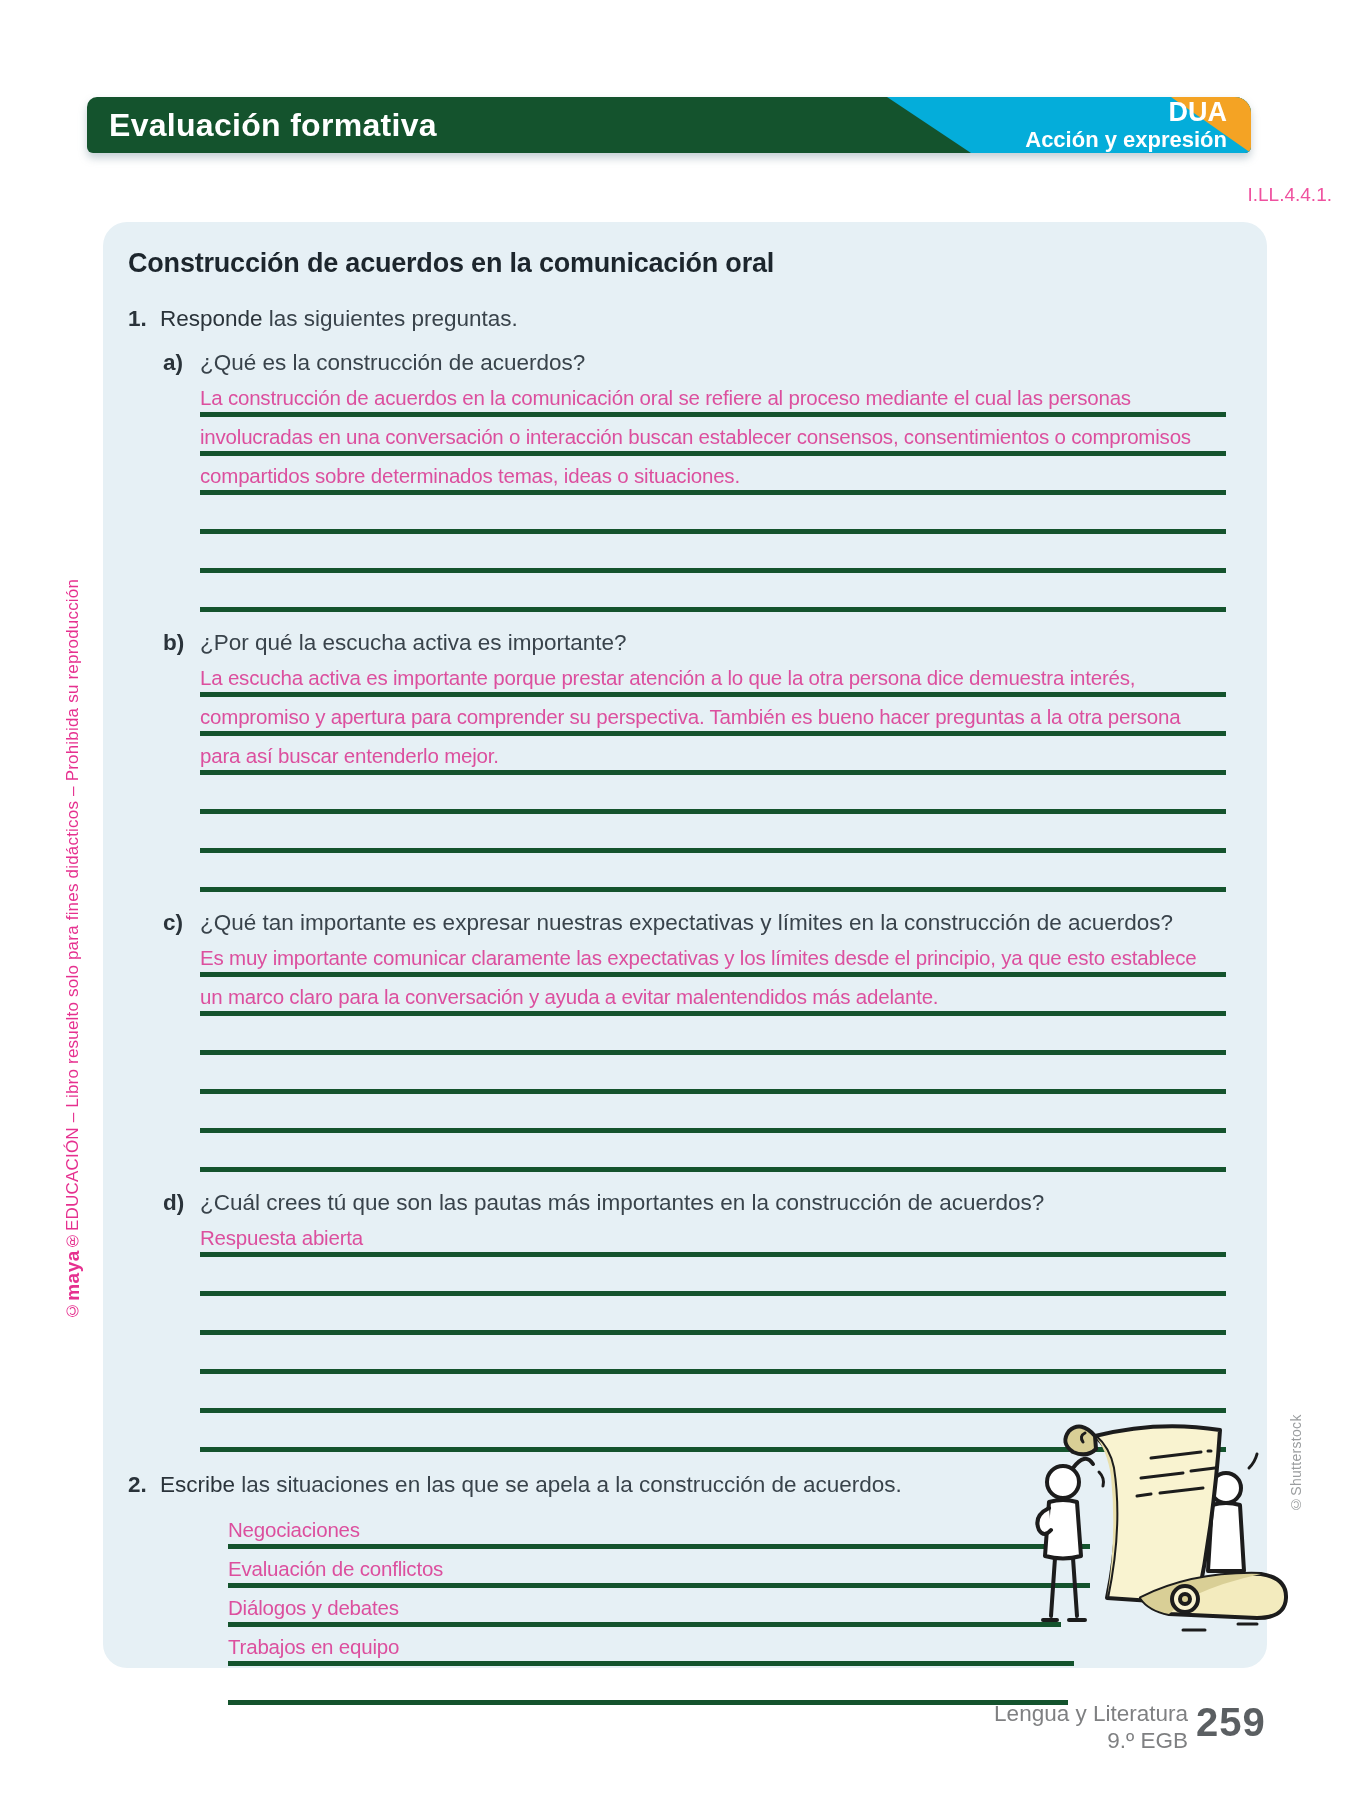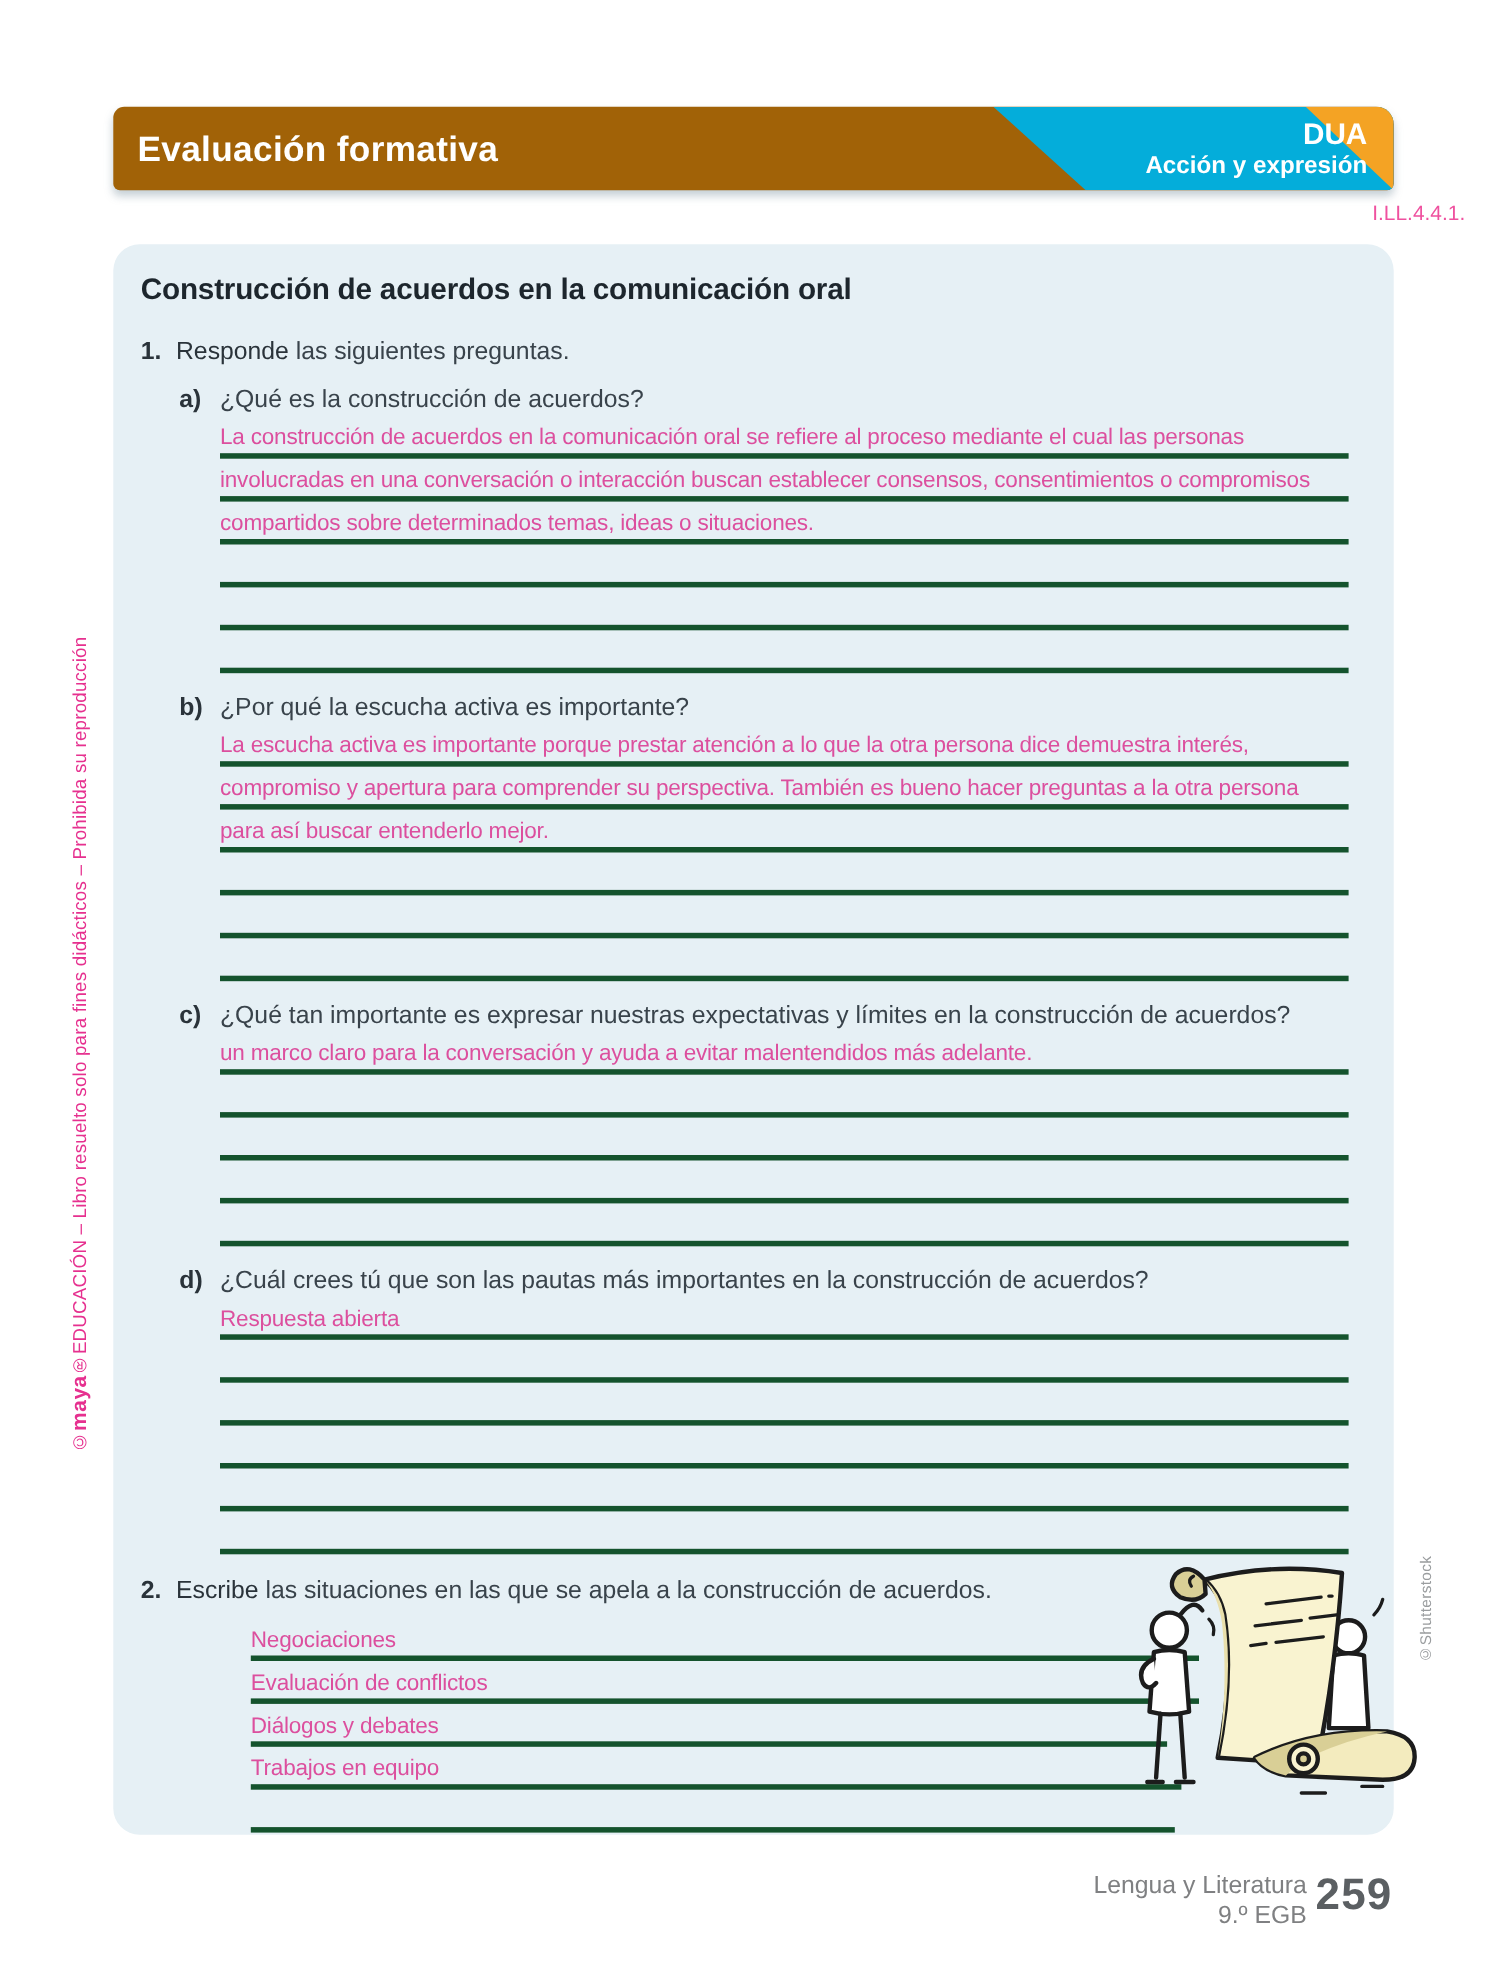--- a/index.html
+++ b/index.html
@@ -9,22 +9,22 @@
   }
   
   .sidebar-credit{
     position:absolute;left:62px;top:440px;height:880px;
     writing-mode:vertical-rl;transform:rotate(180deg);
     color:#e6308f;font-size:17px;letter-spacing:.2px;white-space:nowrap;
   }
   .sidebar-credit .brand{font-weight:bold;font-size:19px;letter-spacing:.5px;}
   
   .banner{
-    position:absolute;left:103px;top:97px;width:1164px;height:76px;
-    background:#a16207;border-radius:10px 16px 6px 6px;overflow:hidden;
+    position:absolute;left:87px;top:97px;width:1164px;height:56px;
+    background:#14532d;border-radius:10px 16px 6px 6px;overflow:hidden;
     box-shadow:0 5px 8px rgba(110,135,150,.40);
   }
   .banner-cyan{position:absolute;top:0;right:0;width:364px;height:100%;
     background:#04adda;clip-path:polygon(0 0,100% 0,100% 100%,84px 100%);}
   .banner-orange{position:absolute;top:0;right:0;width:80px;height:100%;
     background:#f4a324;clip-path:polygon(0 0,100% 0,100% 100%);}
   .banner-title{position:absolute;left:22px;top:0;height:100%;display:flex;align-items:center;
     color:#ffffff;font-size:32px;font-weight:600;letter-spacing:.3px;}
   .banner-dua{position:absolute;left:840px;top:0;width:300px;height:100%;
     display:flex;flex-direction:column;justify-content:center;align-items:flex-end;color:#fff;}
@@ -133,20 +133,23 @@
       </div>
     </div>
 
     <div class="sub">
       <div class="q-row">
         <span class="letter">c)</span>
         <span class="q-text">¿Qué tan importante es expresar nuestras expectativas y límites en la construcción de acuerdos?</span>
       </div>
       <div class="lines">
         <div class="line filled">
+            <span class="ans">Es muy importante comunicar claramente las expectativas y los límites desde el principio, ya que esto establece</span>
+          </div>
+        <div class="line filled">
             <span class="ans">un marco claro para la conversación y ayuda a evitar malentendidos más adelante.</span>
           </div>
         <div class="line"></div>
         <div class="line"></div>
         <div class="line"></div>
         <div class="line"></div>
       </div>
     </div>
 
     <div class="sub">

